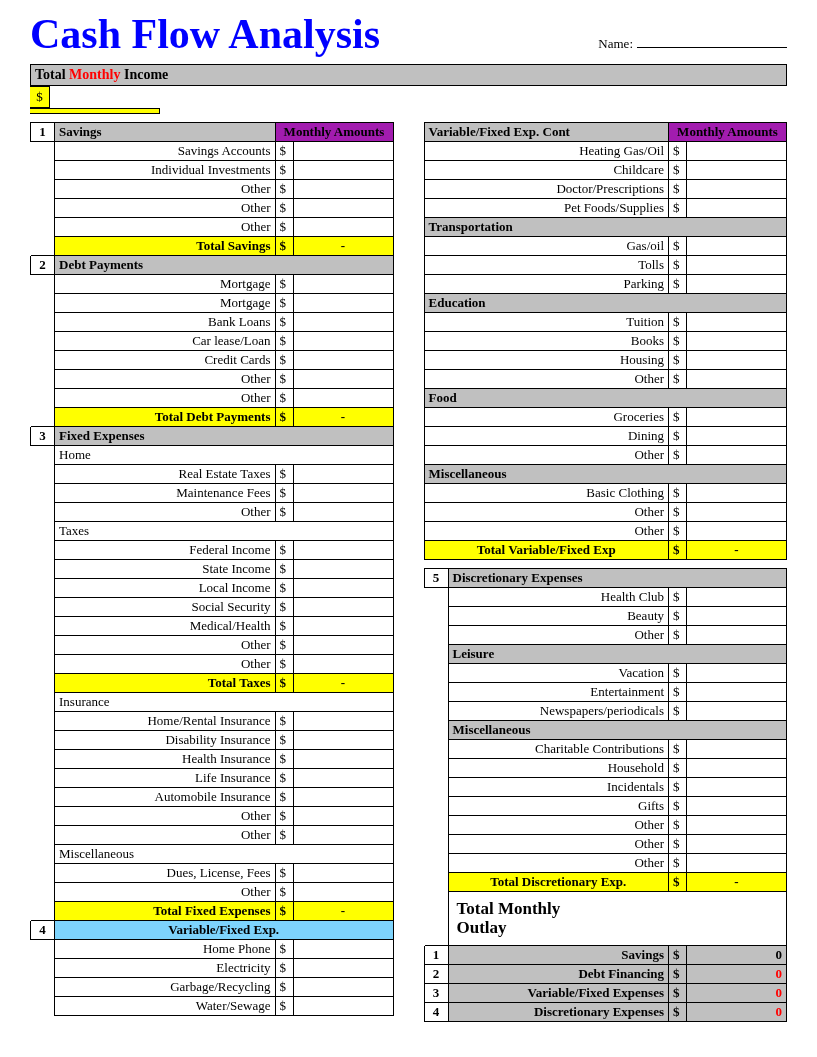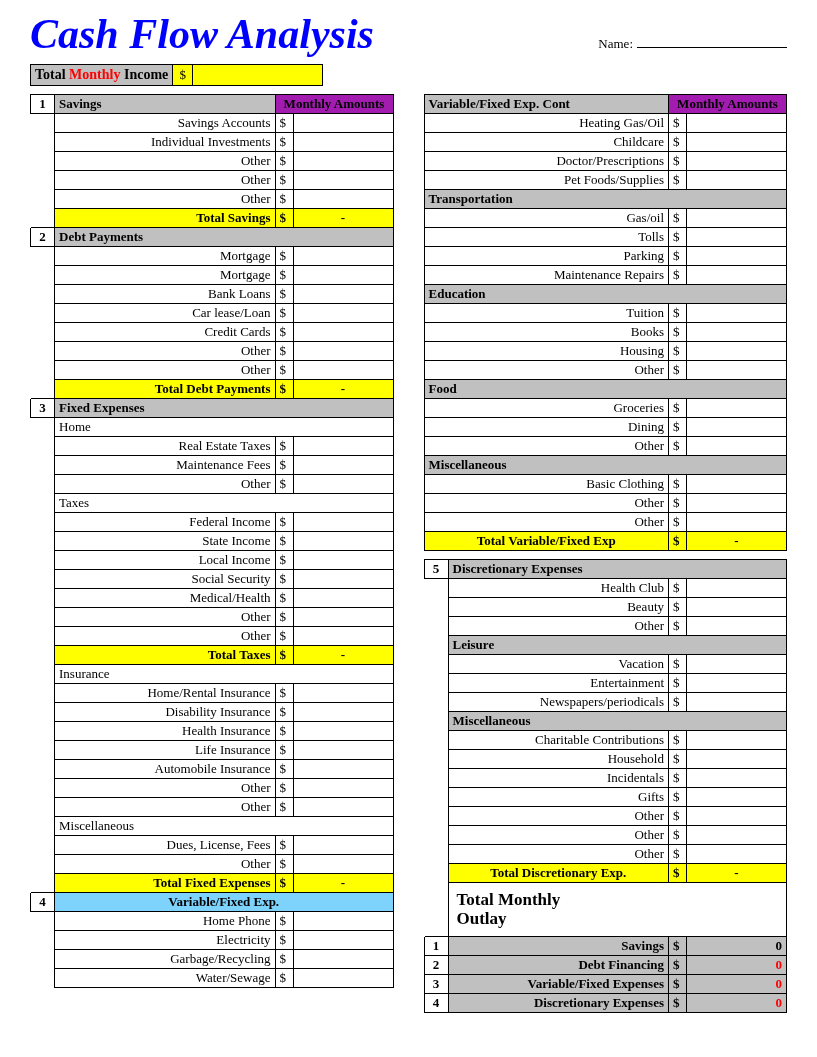--- a/index.html
+++ b/index.html
@@ -1,23 +1,23 @@
 <!DOCTYPE html>
 <html><head>
 <meta charset="utf-8">
 <style>
 * { box-sizing: border-box; margin: 0; padding: 0; }
 body { font-family: "Times New Roman", serif; font-size: 13px; background: #fff; width: 817px; }
 .page { padding: 10px 30px; }
 .header { display: flex; align-items: flex-end; justify-content: space-between; margin-bottom: 6px; }
-.title { color: #0000ff; font-size: 42px; font-weight: bold; font-family: "Times New Roman", serif; font-style: italic; }
+.title { color: #0000ff; font-size: 42px; font-weight: bold; font-family: "Times New Roman", serif; }
 .name-area { font-size: 13px; padding-bottom: 6px; }
 .name-line { border-bottom: 1px solid #000; display: inline-block; width: 150px; margin-left: 4px; }
 
-.income-row { display: flex; margin-bottom: 8px; }
+.income-row { display: flex; margin-bottom: 8px; flex-direction: column; }
 .income-label { border: 1px solid #000; background: #c0c0c0; padding: 2px 4px; font-weight: bold; font-size: 14px; }
 .income-label .monthly { color: #ff0000; font-weight: bold; }
 .income-dollar { border: 1px solid #000; border-left: none; background: #ffff00; width: 20px; text-align: center; padding: 2px; }
 .income-val { border: 1px solid #000; border-left: none; background: #ffff00; width: 130px; padding: 2px; }
 
 .columns { display: flex; gap: 30px; }
 .col { flex: 1; }
 
 table { border-collapse: collapse; width: 100%; }
 td { border: 1px solid #000; padding: 1px 4px; height: 18px; font-size: 13px; vertical-align: middle; }
@@ -380,25 +380,20 @@
               <td class="item">Tolls</td>
               <td class="dol">$</td>
               <td class="amt"></td>
             </tr>
         <tr>
               <td class="item">Parking</td>
               <td class="dol">$</td>
               <td class="amt"></td>
             </tr>
         <tr>
-              <td class="item">Maintenance Repairs</td>
-              <td class="dol">$</td>
-              <td class="amt"></td>
-            </tr>
-        <tr>
               <td class="sec-head" colspan="3">Education</td>
             </tr>
         <tr>
               <td class="item">Tuition</td>
               <td class="dol">$</td>
               <td class="amt"></td>
             </tr>
         <tr>
               <td class="item">Books</td>
               <td class="dol">$</td>

